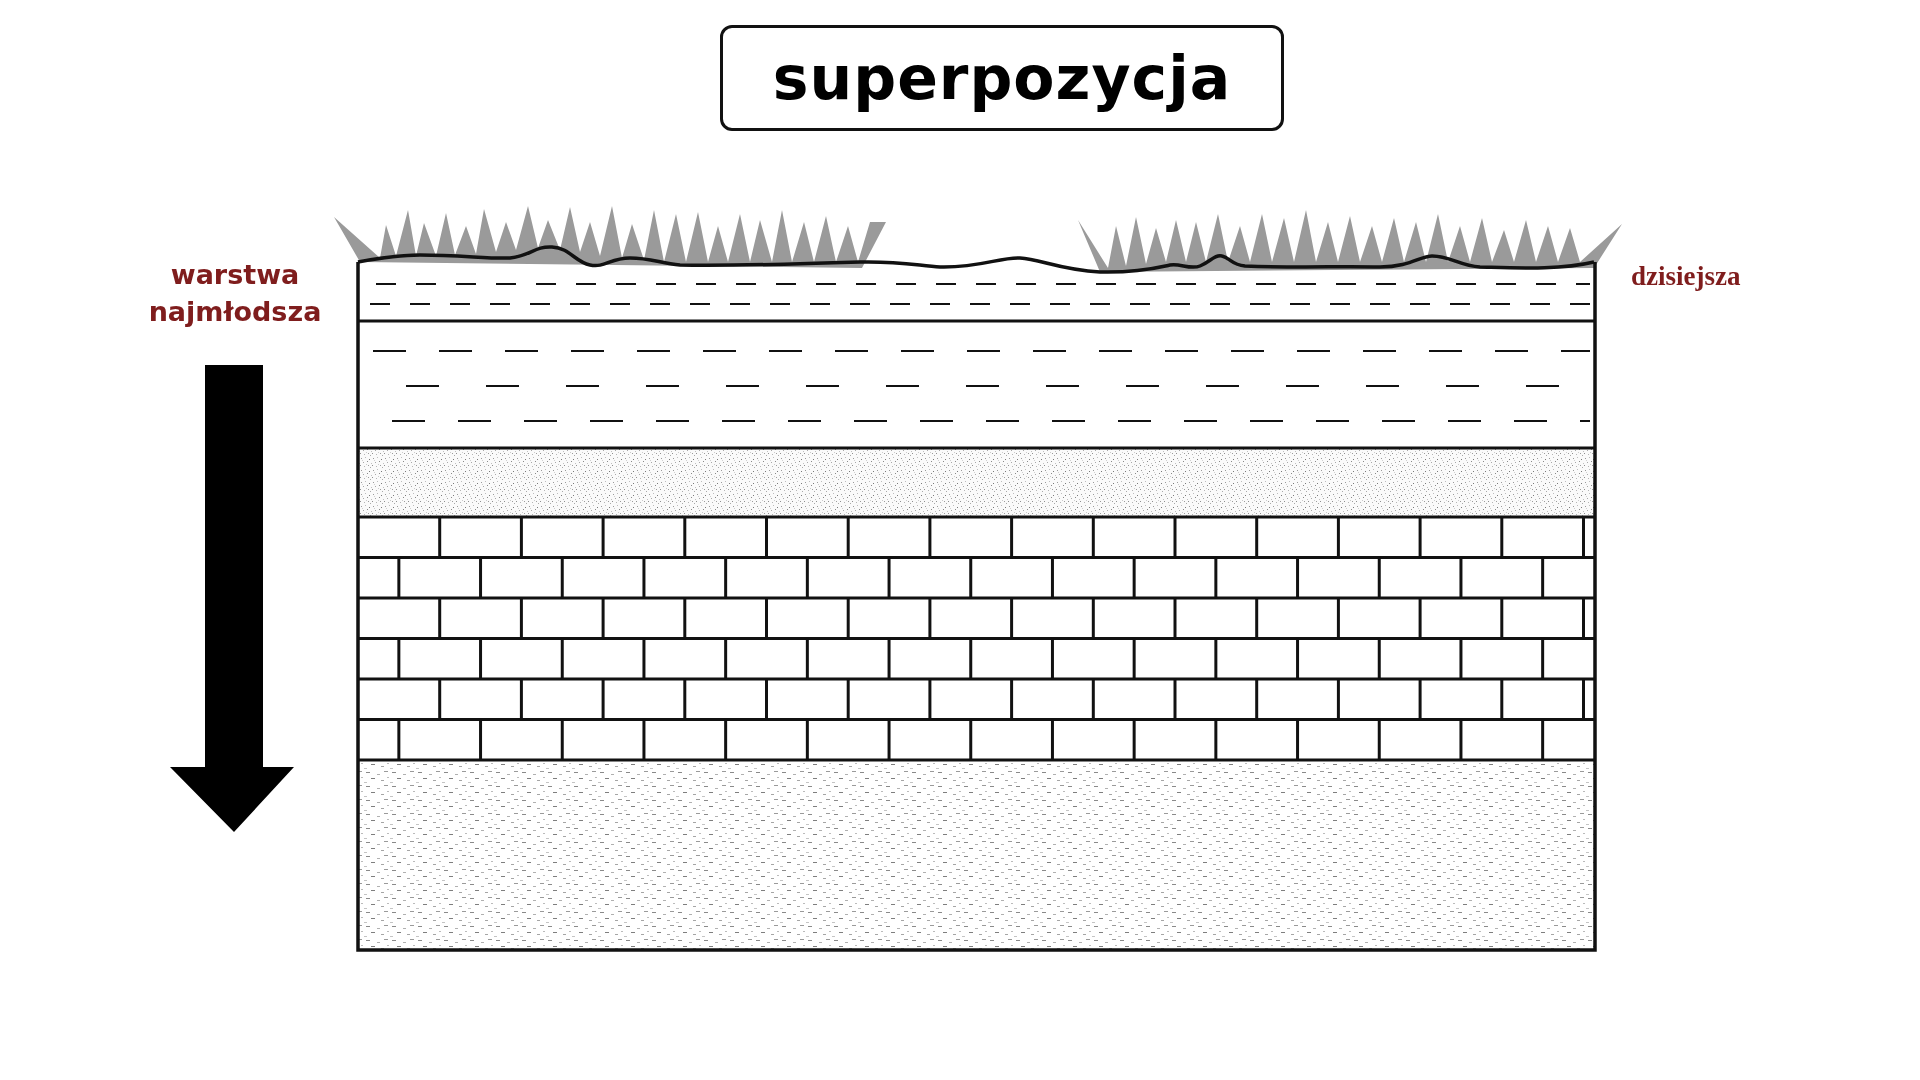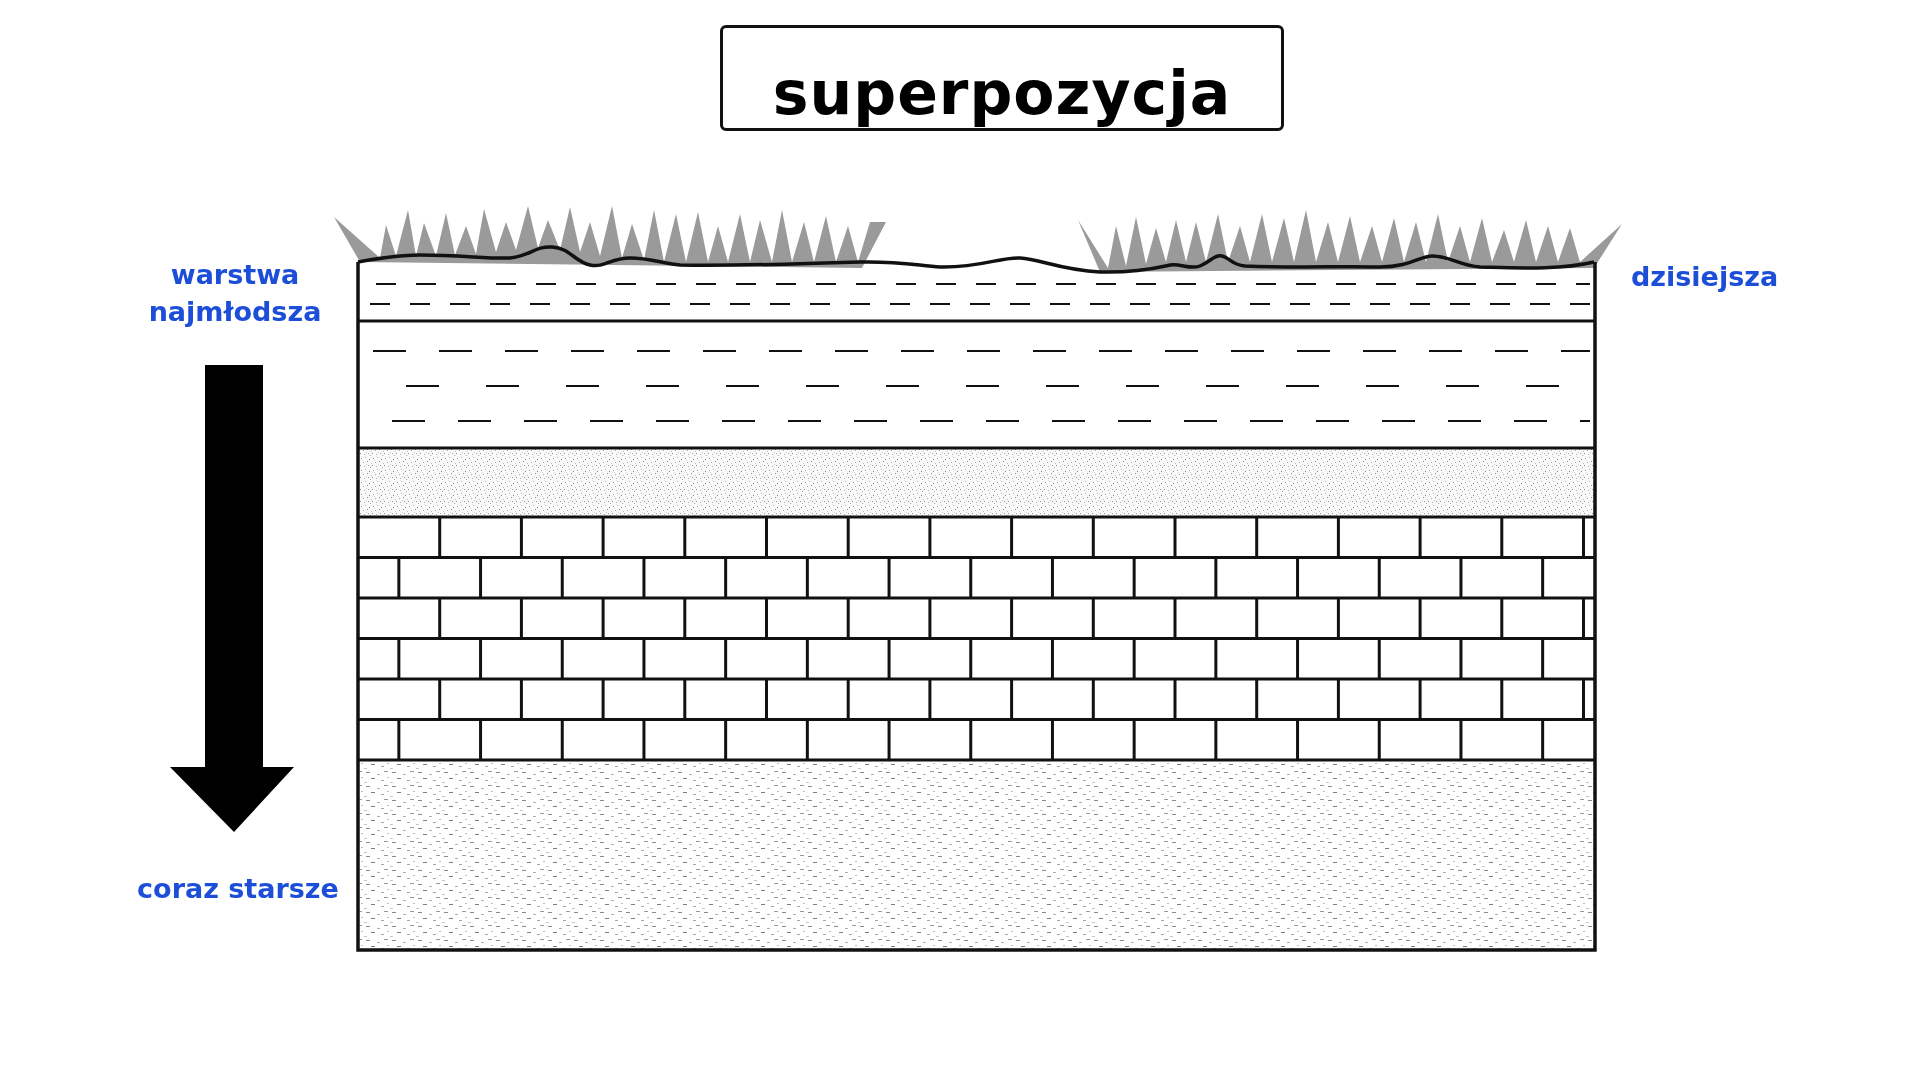--- a/index.html
+++ b/index.html
@@ -1,44 +1,43 @@
 <!DOCTYPE html>
 <html><head>
 <meta charset="utf-8">
 <style>
   html, body { margin: 0; padding: 0; background: #ffffff; }
   body { width: 1920px; height: 1080px; position: relative; overflow: hidden;
          font-family: "DejaVu Sans", "Liberation Sans", sans-serif; color: #111; }
   .title-box {
     position: absolute; left: 720px; top: 25px; width: 564px; height: 106px;
-    box-sizing: border-box; border: 3px solid #111; border-radius: 6px;
-    display: flex; align-items: flex-end; justify-content: center;
+    box-sizing: border-box; border: 3px solid #111; border-radius: 12px;
+    display: flex; align-items: center; justify-content: center;
   }
   .title-text { font-weight: bold; font-size: 60px; letter-spacing: 1px; color: #000; }
-  .label { position: absolute; font-weight: bold; font-size: 27px; line-height: 37px; color: #1d4ed8; }
+  .label { position: absolute; font-weight: bold; font-size: 27px; line-height: 37px; color: #7f1d1d; }
   .label.center { text-align: center; }
   .label-youngest { left: 130px; top: 256px; width: 210px; }
   .label-older { left: 118px; top: 870px; width: 240px; }
-  .label-surface { left: 1631px; top: 258px; width: 260px; text-align: left; }
+  .label-surface { left: 1631px; top: 258px; width: 260px; text-align: left; font-family: Liberation Serif, serif; }
   svg.diagram { position: absolute; left: 0; top: 0; }
 </style>
 </head>
 <body>
 
 <div class="title-box">
   <span class="title-text">superpozycja</span>
 </div>
 
 <div class="label center label-youngest">
   <div>warstwa</div>
   <div>najmłodsza</div>
 </div>
 
 <div class="label center label-older">
-  <div>coraz starsze</div>
 </div>
 
 <div class="label label-surface">
   <div>dzisiejsza</div>
 </div>
 
 <svg class="diagram" width="1920" height="1080" viewBox="0 0 1920 1080" xmlns="http://www.w3.org/2000/svg">
   <defs>
     <pattern id="stipple" width="12" height="12" patternUnits="userSpaceOnUse">
       <rect width="12" height="12" fill="#fafafa"></rect>

